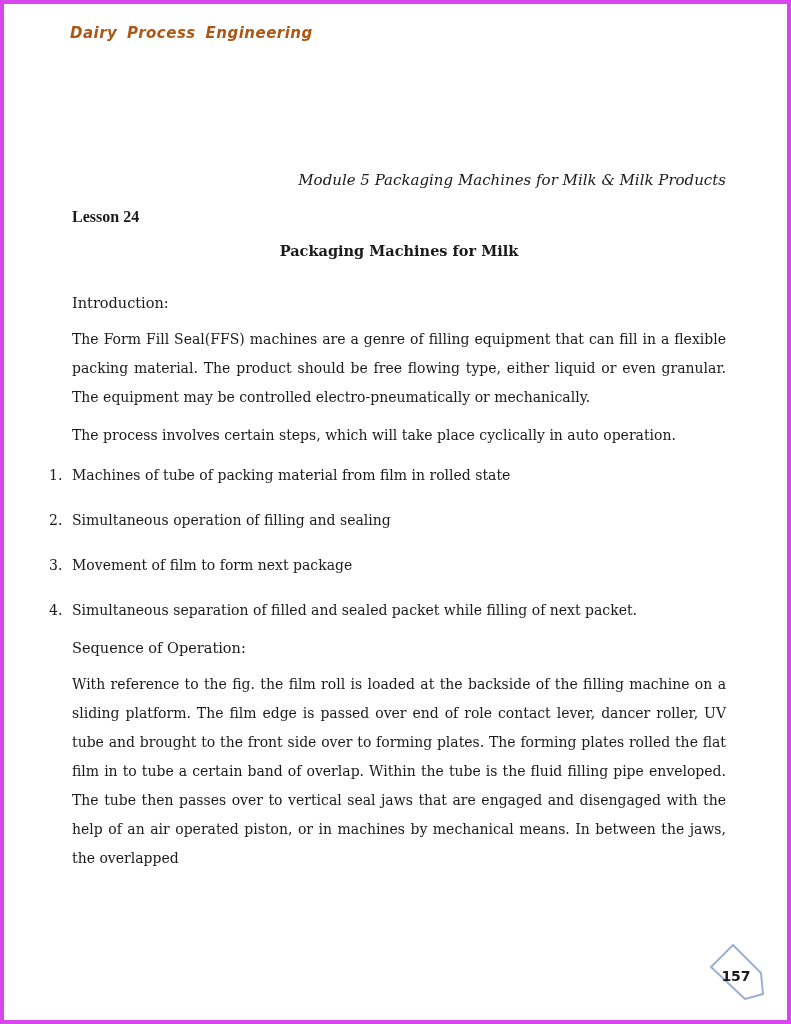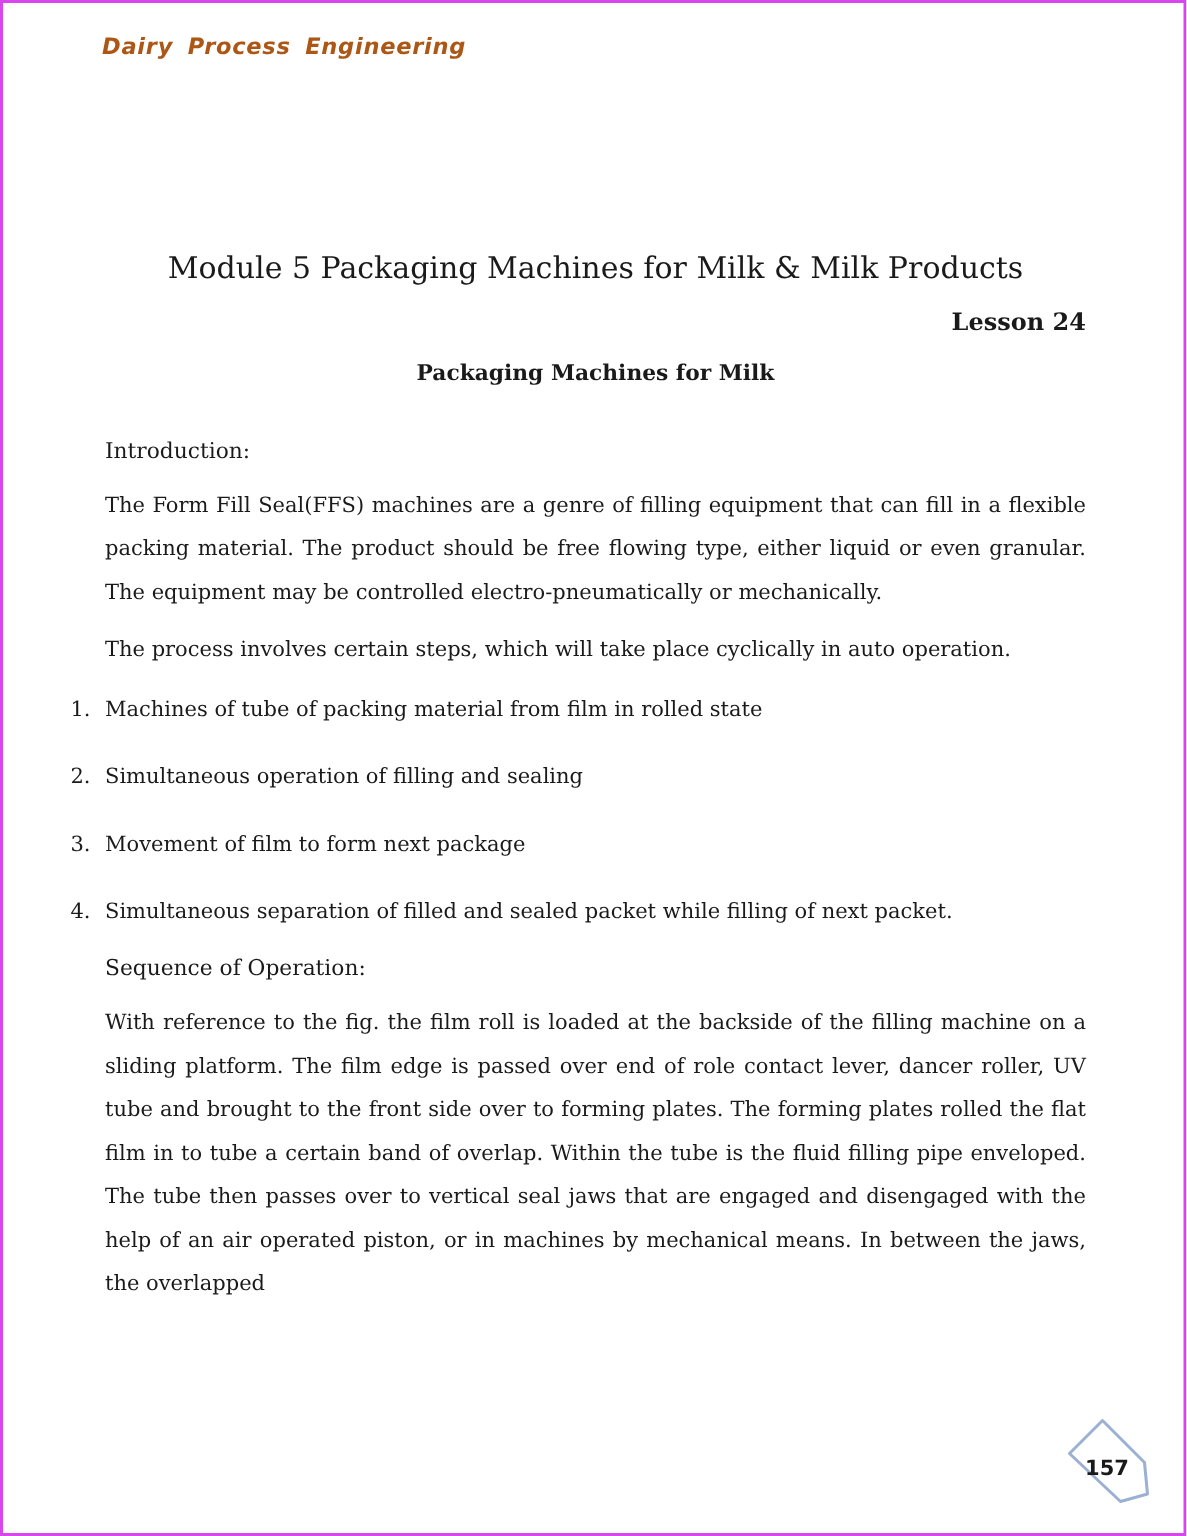--- a/index.html
+++ b/index.html
@@ -1,47 +1,49 @@
 <!DOCTYPE html>
 <html><head>
 <meta charset="utf-8">
 <style>
   html, body { margin:0; padding:0; background:#ffffff; }
   .page {
     position:relative;
     width:791px; height:1024px;
     box-sizing:border-box;
     background:#ffffff;
-    border:2px solid #d946ef;
+    border:4px solid #d946ef;
     font-family:"DejaVu Serif","Liberation Serif",serif;
     color:#1a1a1a;
     overflow:hidden;
   }
   .brand {
     position:absolute; top:20px; left:66px;
     font-family:"DejaVu Sans","Liberation Sans",sans-serif;
     font-weight:bold; font-style:italic;
     font-size:15px; letter-spacing:0.5px; word-spacing:4px;
     color:#ad5717;
   }
   .content {
     position:absolute; top:0; left:68px; width:654px;
   }
   .module-title {
     margin-top:166px;
-    text-align:center;
-    font-size:20px;
+    text-align:right;
+    font-style:italic;
+    font-size:15px;
     line-height:20px;
   }
   .lesson-heading {
     margin-top:17px;
-    text-align:right;
+    text-align:left;
     font-weight:bold;
     font-size:16px;
     line-height:20px;
+    font-family:Liberation Serif, serif;
   }
   .main-title {
     margin-top:14px;
     text-align:center;
     font-weight:bold;
     font-size:14.5px;
     line-height:20px;
   }
   .sec-heading {
     font-weight:normal;

